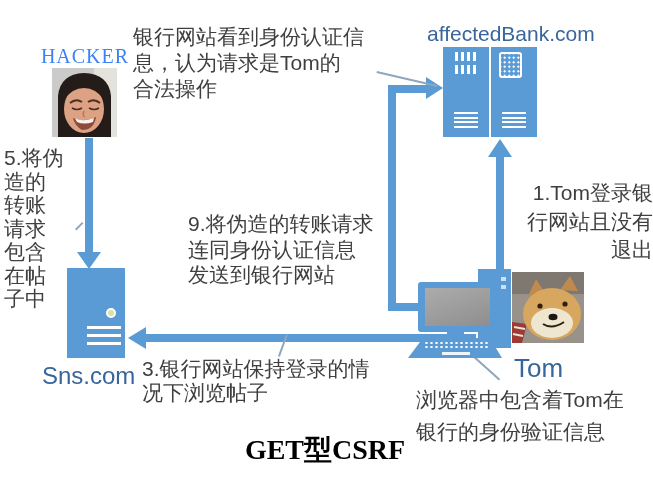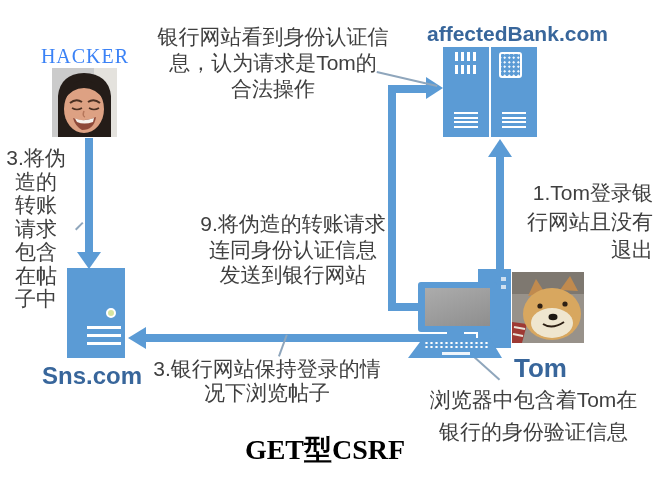--- a/index.html
+++ b/index.html
@@ -2,23 +2,23 @@
 <html style="--accent_blue: #5B9BD5; --label_blue: #38669B; --text_dark: #3F3F3F; --screen_gray: #9A9A9A; --leader_gray: #8FA6BC; --title_black: #000000;"><head>
 <meta charset="utf-8">
 <style>
   :root{
     --accent_blue:#5B9BD5; --label_blue:#38669B; --text_dark:#3F3F3F;
     --screen_gray:#9A9A9A; --leader_gray:#8FA6BC; --title_black:#000;
   }
   html,body{margin:0;padding:0;background:#fff;}
   .canvas{position:relative;width:653px;height:481px;background:#fff;overflow:hidden;
           font-family:"Liberation Sans",sans-serif;}
-  .t{position:absolute;color:var(--text_dark);white-space:pre-line;text-align:center;
+  .t{position:absolute;color:var(--text_dark);white-space:pre-line;text-align:left;
      font-size:21px;line-height:25px;}
-  .lbl{position:absolute;color:var(--label_blue);white-space:nowrap;font-weight:bold;}
+  .lbl{position:absolute;color:var(--label_blue);white-space:nowrap;}
   
   .bank-note{left:133px;top:24px;width:280px;line-height:26px;}
   .step4-text{left:188px;top:211px;width:210px;line-height:25.5px;}
   .step1-text{left:508px;top:179px;width:145px;text-align:right;line-height:28.5px;}
   .step2-text{left:4px;top:146px;width:64px;line-height:23.5px;}
   .step3-text{left:142px;top:357px;width:250px;line-height:24px;}
   .tom-caption{left:416px;top:384px;width:235px;line-height:32px;}
   .hacker-label{left:40px;top:44px;width:90px;text-align:center;color:#3b82f6;
      font-family:"Liberation Serif",serif;font-size:20px;letter-spacing:1px;}
   .bank-label{left:427px;top:22px;font-size:21px;}
@@ -135,21 +135,21 @@
     <div class="vbars"></div>
     <div class="vbars-gap"></div>
     <div class="dotcard"></div>
     <div class="hlines bl1"></div>
     <div class="hlines bl2"></div>
   </div>
 
   <div class="t step1-text">1.Tom登录银
 行网站且没有
 退出</div>
-  <div class="t step2-text">3.将伪
+  <div class="t step2-text">5.将伪
 造的
 转账
 请求
 包含
 在帖
 子中</div>
   <div class="t step3-text">3.银行网站保持登录的情
 况下浏览帖子</div>
   <div class="t step4-text">9.将伪造的转账请求
 连同身份认证信息

